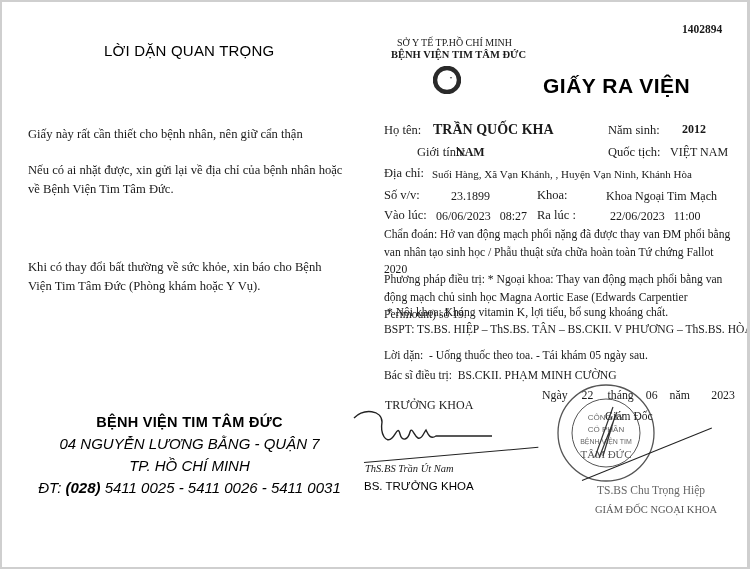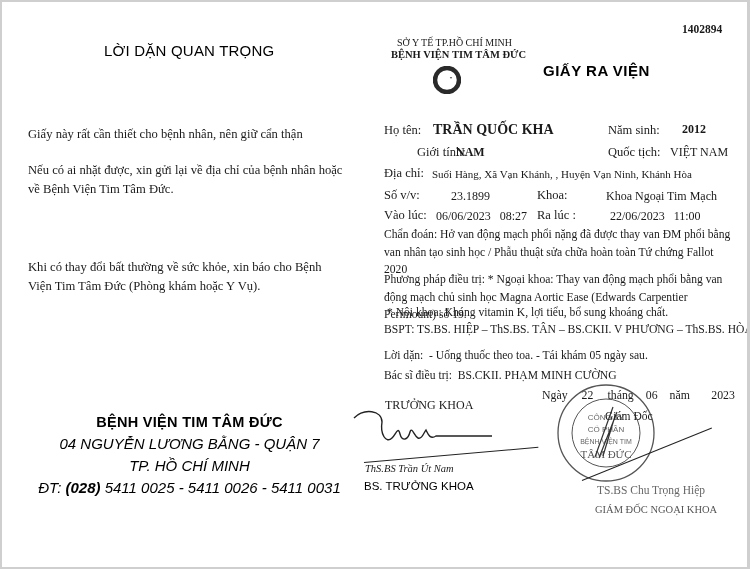--- a/index.html
+++ b/index.html
@@ -14,21 +14,21 @@
   .left-para { position:absolute; left:26px; width:320px; font-size:12.6px; line-height:19px; white-space:normal; }
   .hosp-name { left:0; width:375px; text-align:center; top:412px; font-size:14.5px; font-weight:bold; letter-spacing:0.3px; }
   .hosp-line { left:0; width:375px; text-align:center; font-size:15px; font-style:italic; }
   .hosp-line b { font-style:italic; }
 
   
   .doc-no { left:680px; top:21px; font-size:11.5px; font-weight:bold; }
   .so-yte { left:395px; top:35px; font-size:10px; }
   .bv-name { left:389px; top:47px; font-size:10.5px; font-weight:bold; }
   .logo { position:absolute; left:431px; top:64px; width:28px; height:28px; }
-  .doc-title { left:541px; top:60px; font-size:15px; font-weight:bold; letter-spacing:0.5px; }
+  .doc-title { left:541px; top:72px; font-size:21px; font-weight:bold; letter-spacing:0.5px; }
 
   .lbl { font-size:12.5px; }
   .val { font-size:12.5px; }
   .valb { font-size:13px; font-weight:bold; }
   .small { font-size:11px; }
   .para { position:absolute; left:382px; width:355px; font-size:11.6px; line-height:17.5px; white-space:normal; }
 
   .sig-line { position:absolute; height:1px; background:#222; transform-origin:left center; }
   .stamp { position:absolute; left:553px; top:380px; width:102px; height:102px; }
 </style>

